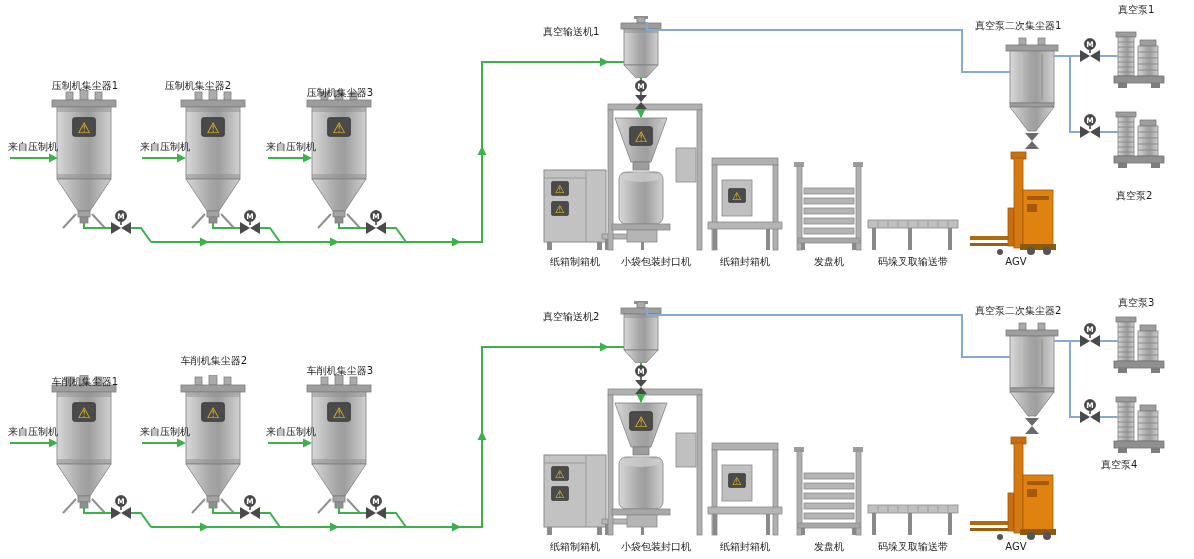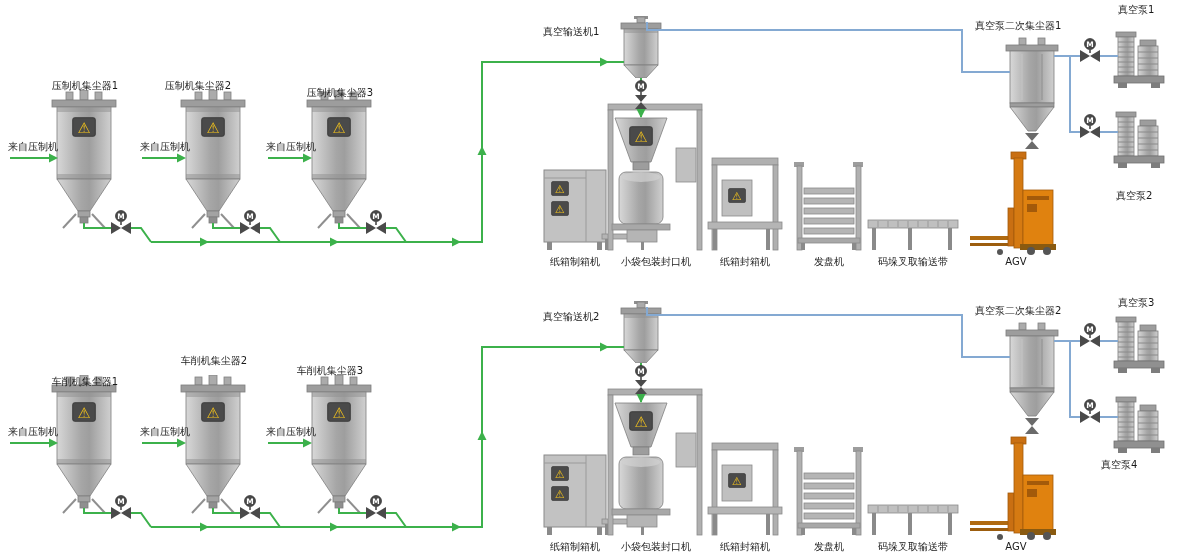--- a/index.html
+++ b/index.html
@@ -240,21 +240,21 @@
 
 <div class="lbl ctr" style="left:542px;top:256px;width:66px">纸箱制箱机</div>
 <div class="lbl ctr" style="left:606px;top:256px;width:100px">小袋包装封口机</div>
 <div class="lbl ctr" style="left:708px;top:256px;width:74px">纸箱封箱机</div>
 <div class="lbl ctr" style="left:796px;top:256px;width:66px">发盘机</div>
 <div class="lbl ctr" style="left:866px;top:256px;width:94px">码垛叉取输送带</div>
 <div class="lbl ctr" style="left:978px;top:256px;width:76px">AGV</div>
 
 <div class="lbl ctr" style="left:39px;top:376px;width:92px">车削机集尘器1</div>
 <div class="lbl ctr" style="left:168px;top:355px;width:92px">车削机集尘器2</div>
-<div class="lbl ctr" style="left:284px;top:365px;width:92px">车削机集尘器3</div>
+<div class="lbl ctr" style="left:294px;top:365px;width:92px">车削机集尘器3</div>
 
 <div class="lbl" style="left:8px;top:426px">来自压制机</div>
 <div class="lbl" style="left:140px;top:426px">来自压制机</div>
 <div class="lbl" style="left:266px;top:426px">来自压制机</div>
 
 <div class="lbl" style="left:543px;top:311px">真空输送机2</div>
 <div class="lbl" style="left:975px;top:305px">真空泵二次集尘器2</div>
 <div class="lbl" style="left:1118px;top:297px">真空泵3</div>
 <div class="lbl" style="left:1101px;top:459px">真空泵4</div>
 

